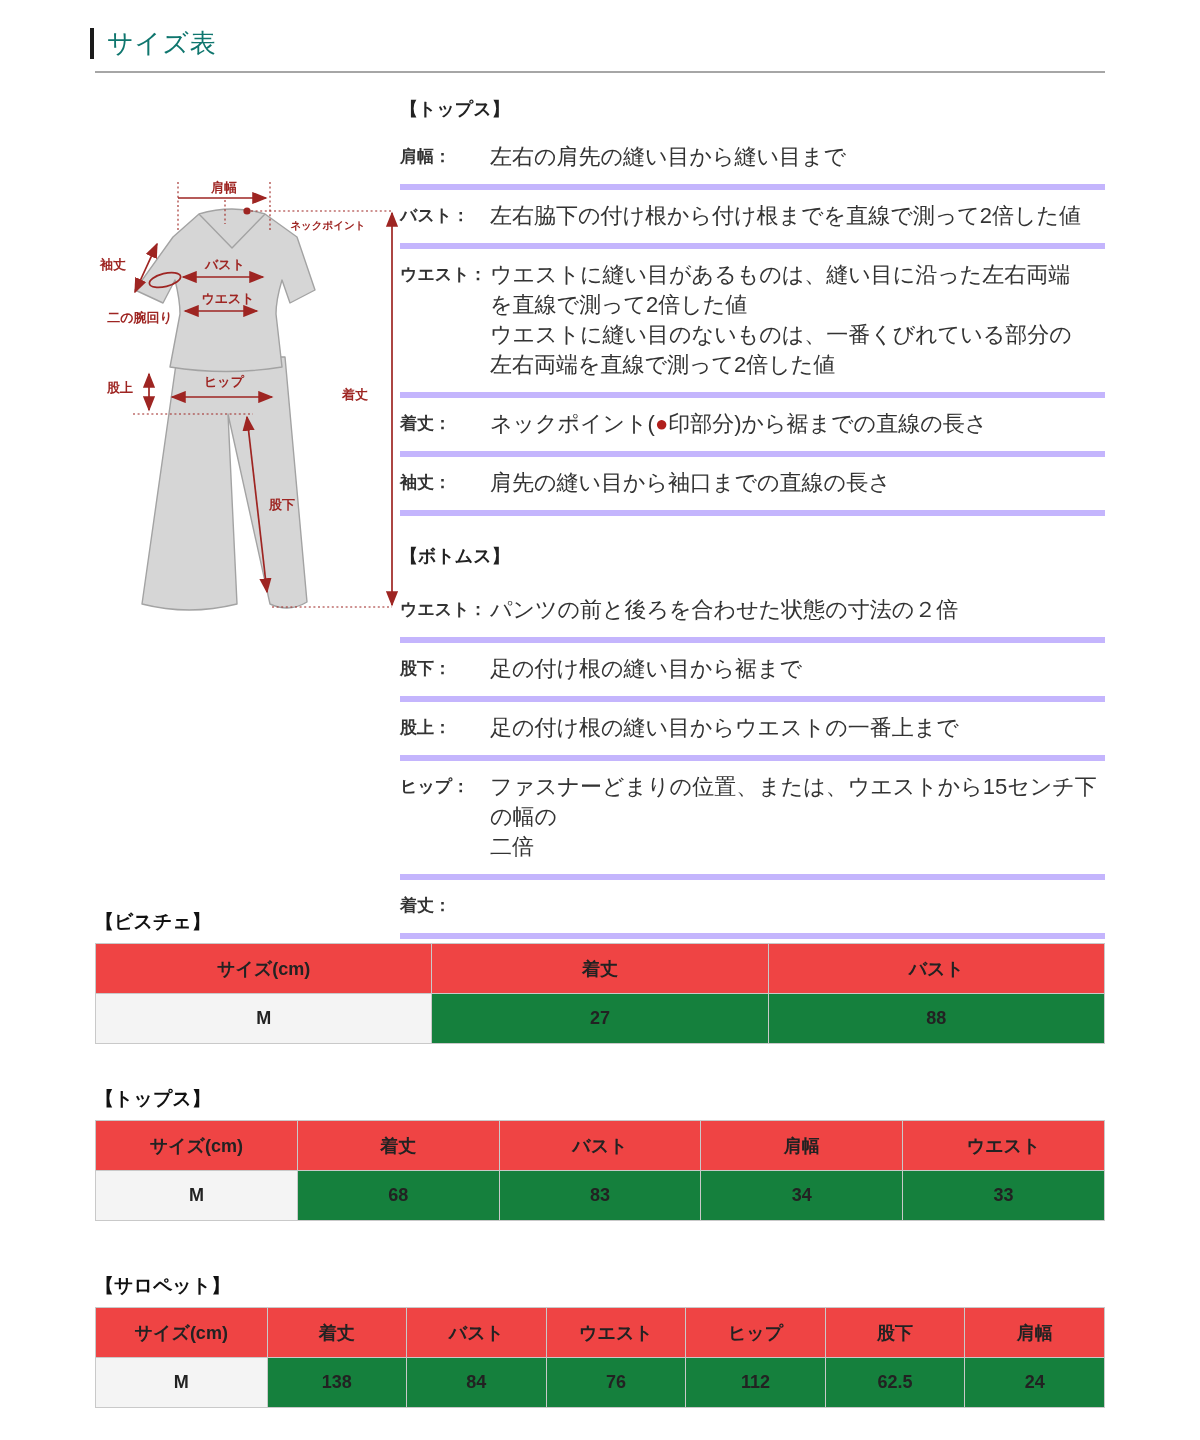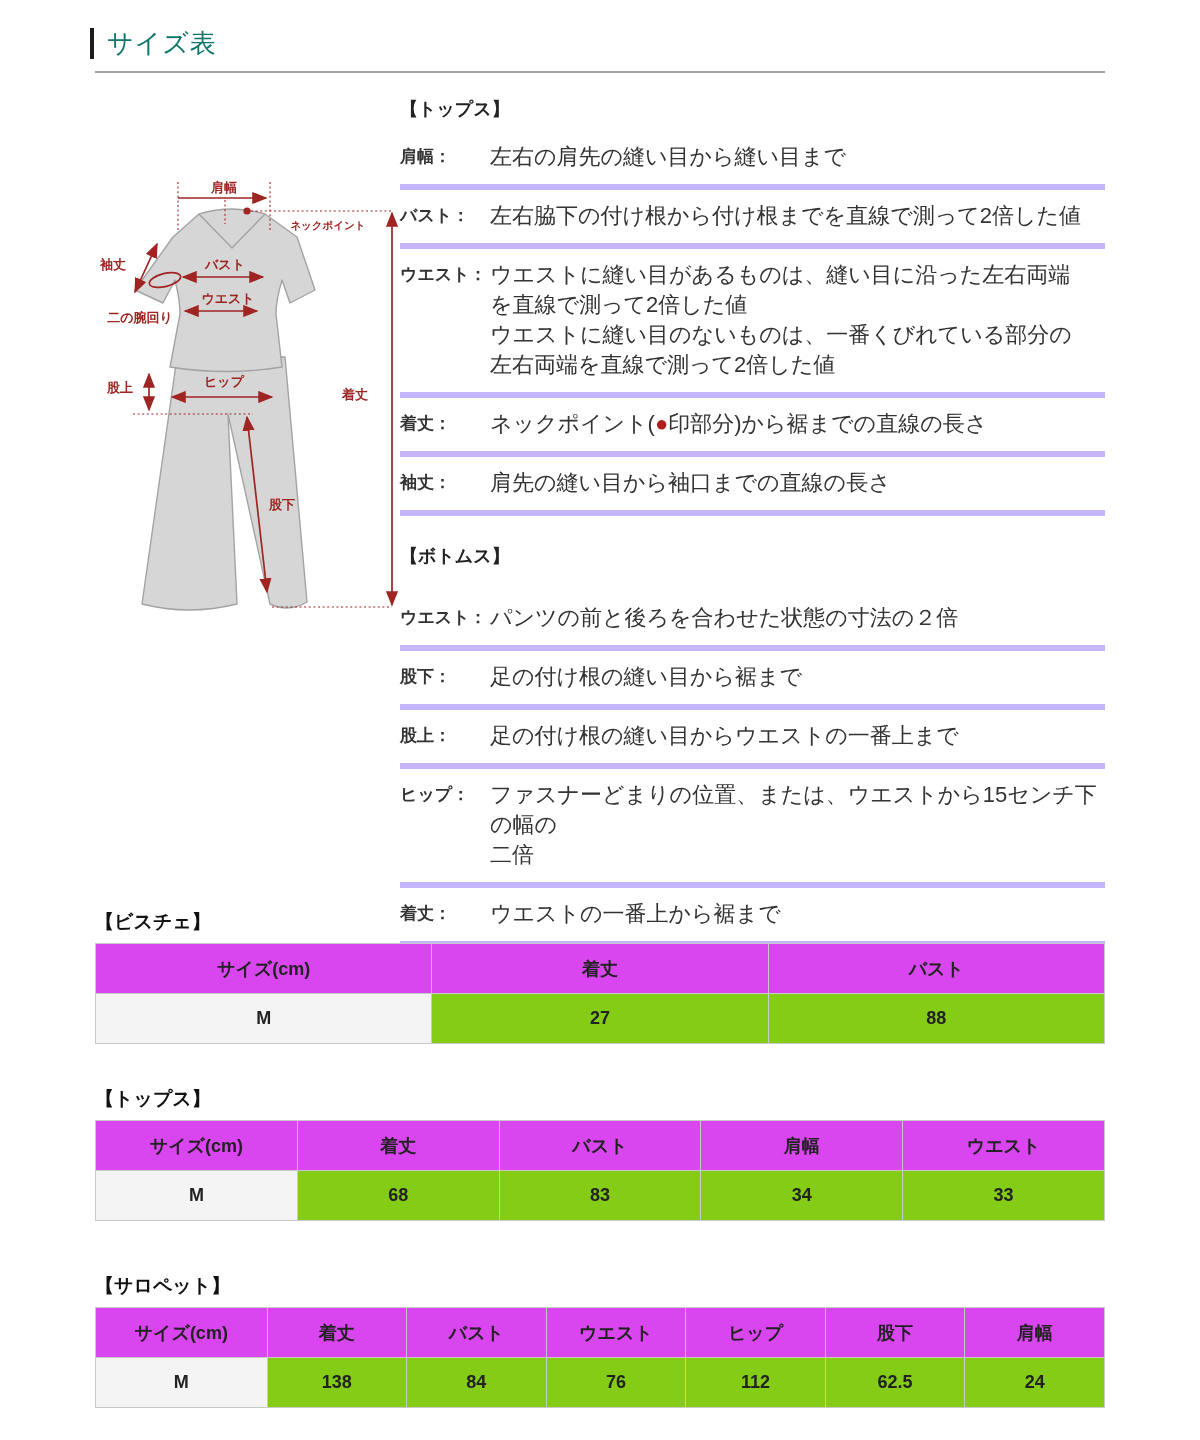--- a/index.html
+++ b/index.html
@@ -34,40 +34,40 @@
   .garment { fill: #d6d6d6; stroke: #a3a3a3; stroke-width: 1.4; stroke-linejoin: round; }
   .ann { stroke: #9e2522; stroke-width: 1.7; fill: none; }
   .dotted { stroke: #9e2522; stroke-width: 1.1; stroke-dasharray: 2 2.6; fill: none; }
 
   
   .defs { position: absolute; left: 400px; top: 95px; width: 705px; }
   .def-heading {
     margin: 0 0 8px 0; font-size: 18px; font-weight: bold;
     color: #222; height: 28px; line-height: 28px;
   }
-  .def-heading.bottoms { margin-top: 26px; margin-bottom: 22px; }
+  .def-heading.bottoms { margin-top: 26px; margin-bottom: 14px; }
   .def-row { display: flex; padding: 11px 0 12px 0; border-bottom: 6px solid #c4b5fd; }
   .def-term { flex: none; width: 90px; font-size: 17px; font-weight: bold; line-height: 30px; color: #333; }
   .def-desc { flex: 1; font-size: 22px; line-height: 30px; color: #333; white-space: pre-line; }
   .red-dot { color: #b01f1c; }
 
   
   .size-section { position: absolute; left: 95px; width: 1010px; }
   .tbl-heading {
     margin: 0 0 8px 0; font-size: 19px; font-weight: bold;
     color: #111; height: 27px; line-height: 27px;
   }
   table.size-table { width: 100%; border-collapse: collapse; table-layout: fixed; }
   .size-table th, .size-table td {
     border: 1px solid #c9c9c9; height: 50px; padding: 0;
     text-align: center; vertical-align: middle;
     font-size: 18px; font-weight: bold; color: #222;
   }
-  .size-table th { background: #d946ef; }
-  .size-table td { background: #84cc16; }
+  .size-table th { background: #ef4444; }
+  .size-table td { background: #15803d; }
   .size-table td.rowhead { background: #f4f4f4; }
 </style>
 </head>
 <body>
 
 <div class="page-title-wrap">
   <div class="title-bar"></div>
   <div class="page-title">サイズ表</div>
 </div>
 <div class="title-rule"></div>
@@ -164,21 +164,20 @@
     <div class="def-term">股上：</div>
     <div class="def-desc">足の付け根の縫い目からウエストの一番上まで</div>
   </div>
   <div class="def-row">
     <div class="def-term">ヒップ：</div>
     <div class="def-desc">ファスナーどまりの位置、または、ウエストから15センチ下の幅の
 二倍</div>
   </div>
   <div class="def-row">
     <div class="def-term">着丈：</div>
-    <div class="def-desc">ウエストの一番上から裾まで</div>
   </div>
 </div>
 
 <div class="size-section" style="top:908px">
   <h3 class="tbl-heading">【ビスチェ】</h3>
   <table class="size-table">
     <thead>
       <tr>
         <th>サイズ(cm)</th>
         <th>着丈</th>

